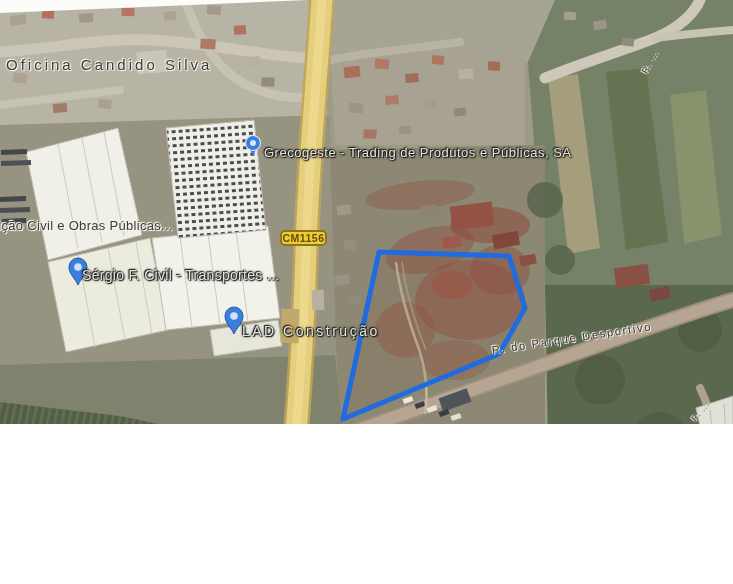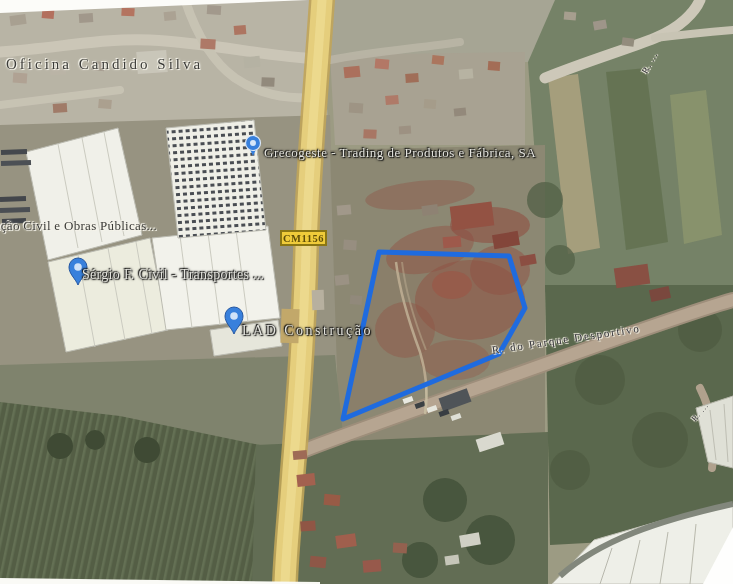--- a/index.html
+++ b/index.html
@@ -1,38 +1,38 @@
 <!DOCTYPE html>
 <html style="--parcel-outline: #1565e0; --road-yellow: #e5cd78; --badge-bg: #efcb3a; --badge-border: #8a7614; --badge-text: #5f4e08; --pin: #2f7bdd;"><head>
 <meta charset="utf-8">
 <style>
   html,body{margin:0;padding:0;background:#ffffff}
-  #stage{position:relative;width:733px;height:584px;overflow:hidden;
-         font-family:Liberation Serif, serif;background:#98977f}
+  #stage{position:relative;width:733px;height:424px;overflow:hidden;
+         font-family:Liberation Sans, sans-serif;background:#98977f}
   #terrain{position:absolute;left:0;top:0}
   .lbl{position:absolute;white-space:nowrap;line-height:1.05}
   .poi-light{color:#e4e4de;text-shadow:0 0 2px #20201e,0 0 3px #20201e,1px 1px 1px #141414,-1px -1px 1px #141414}
   .poi-dark{color:#3b3b38;text-shadow:0 0 2px #f1efe6,0 0 3px #f1efe6,1px 1px 0 #f7f5ec,-1px -1px 0 #f7f5ec}
   .street{color:#34343a;text-shadow:0 0 2px #e9e5d8,0 0 2px #e9e5d8,1px 1px 0 #efece0,-1px -1px 0 #efece0}
   .lbl-oficina{left:6px;top:57px;font-size:15px;letter-spacing:3px}
   .lbl-grecogeste{left:264px;top:146px;font-size:13px;letter-spacing:.5px}
   .lbl-construcao{left:-6px;top:219px;font-size:13px;letter-spacing:.3px}
   .lbl-sergio{left:82px;top:268px;font-size:14px;letter-spacing:.3px}
   .lbl-lad{left:242px;top:324px;font-size:14px;letter-spacing:2.5px}
   .lbl-fanipor{left:402px;top:511px;font-size:14px;letter-spacing:.5px}
   .lbl-parque{left:492px;top:345px;font-size:11px;letter-spacing:1.8px;
               transform:rotate(-8.5deg);transform-origin:left center}
   .lbl-street-tr{left:649px;top:66px;font-size:9px;letter-spacing:1px;
                  transform:rotate(-62deg);transform-origin:left bottom}
   .lbl-street-re{left:697px;top:415px;font-size:8px;letter-spacing:1px;
                  transform:rotate(-50deg);transform-origin:left bottom}
   .badge{position:absolute;left:280px;top:230px;width:47px;height:16px;
          display:flex;align-items:center;justify-content:center;
          background:var(--badge-bg,#efcb3a);border:2px solid var(--badge-border,#8a7614);
-         border-radius:0;color:var(--badge-text,#5f4e08);
+         border-radius:5px;color:var(--badge-text,#5f4e08);
          font-size:10.5px;font-weight:bold;letter-spacing:.5px;box-sizing:border-box}
 </style>
 </head>
 <body>
 
 <div id="stage">
 
   <svg id="terrain" width="733" height="584" viewBox="0 0 733 584">
     <defs>
       <pattern id="vines" width="7" height="7" patternUnits="userSpaceOnUse" patternTransform="rotate(12)">
@@ -223,21 +223,21 @@
 
     <g>
       <polygon points="0,0 308,0 0,13" fill="#fdfdfb"></polygon>
       <polygon points="0,578 320,582 320,584 0,584" fill="#fbfbf8"></polygon>
       <polygon points="703,584 733,527 733,584" fill="#ffffff"></polygon>
     </g>
     <rect width="733" height="584" fill="#efe9dd" opacity=".05"></rect>
   </svg>
 
   <div class="lbl poi-dark lbl-oficina">Oficina Candido Silva</div>
-  <div class="lbl poi-light lbl-grecogeste">Grecogeste - Trading de Produtos e Fábrica, SA</div>
+  <div class="lbl poi-light lbl-grecogeste">Grecogeste - Trading de Produtos e Públicas, SA</div>
   <div class="lbl poi-dark lbl-construcao">ução Civil e Obras Públicas...</div>
   <div class="lbl poi-light lbl-sergio">Sérgio F. Civil - Transportes ...</div>
   <div class="lbl poi-light lbl-lad">LAD Construção</div>
   <div class="lbl street lbl-parque">R. do Parque Desportivo</div>
   <div class="lbl street lbl-street-tr">R. ...</div>
   <div class="lbl street lbl-street-re">R. ...</div>
   <div class="badge">CM1156</div>
 
 </div>
 

